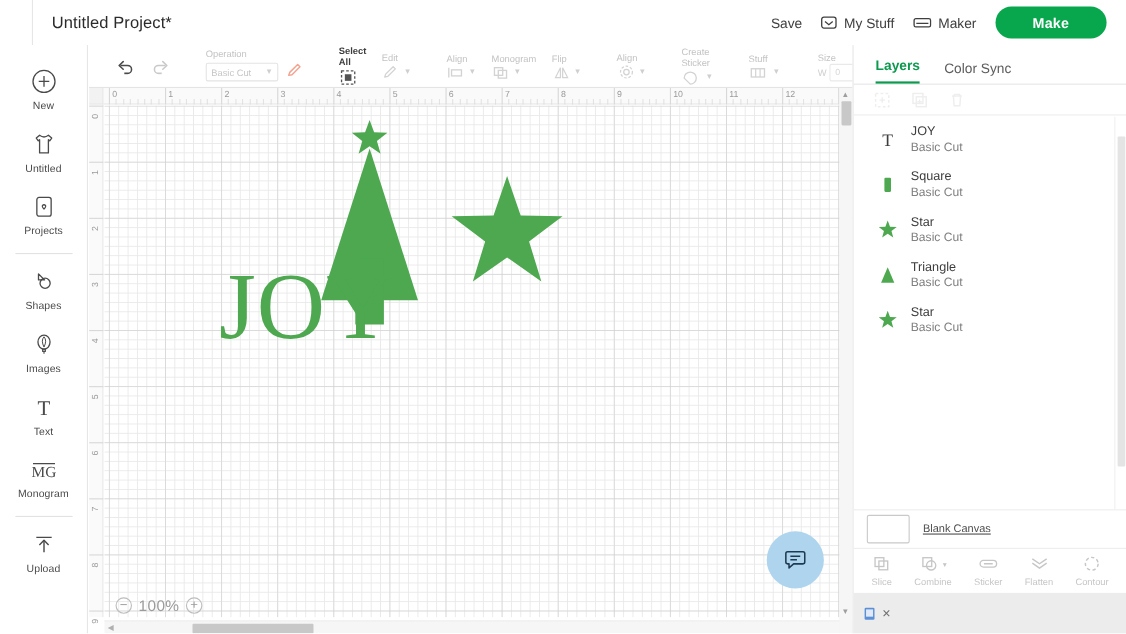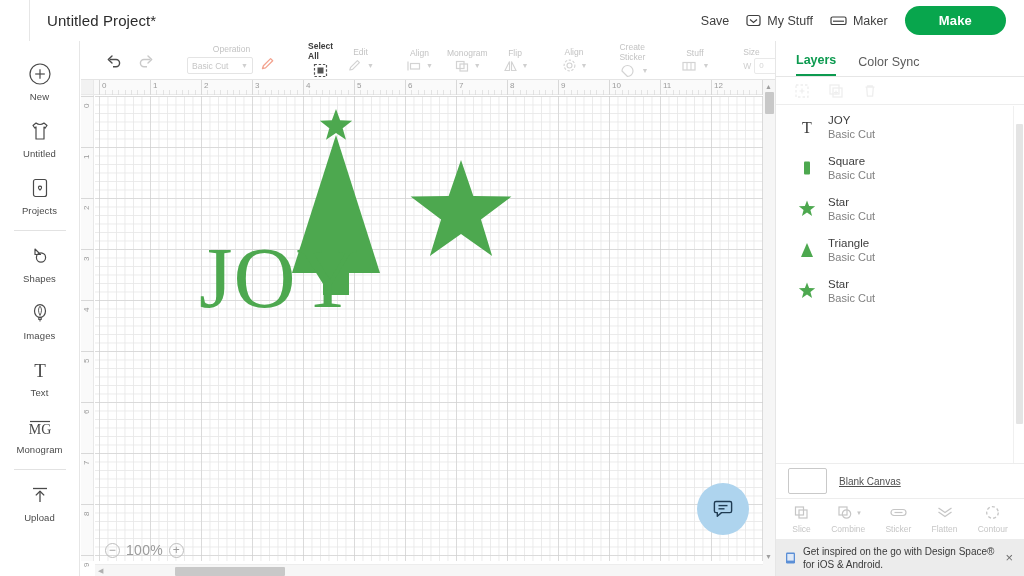--- a/index.html
+++ b/index.html
@@ -53,21 +53,21 @@
 
   
   .toolbar {
     position: absolute; left: 81px; top: 41px; width: 694px; height: 39px;
     background: #fff; border-bottom: 1px solid #e4e4e4;
     display: flex; align-items: center; padding-left: 8px;
   }
   .tgroup { display: flex; align-items: center; height: 39px; padding: 0 9px; }
   .tdiv { width: 1px; height: 24px; background: #e9e9e9; }
   .tcell {
-    display: flex; flex-direction: column; align-items: center;
+    display: flex; flex-direction: column; align-items: flex-start;
     justify-content: center; padding: 0 7px; cursor: pointer;
     position: relative; height: 39px;
   }
   .tcap { font-size: 8.5px; color: #c3c3c3; margin-bottom: 1px; line-height: 10px; }
   .tcap.active { color: #3c3c3c; font-weight: bold; }
   .ticon { display: flex; align-items: center; color: #d3d3d3; }
   .ticon.active { color: #545454; }
   .caret { font-size: 7px; color: #cfcfcf; margin-left: 3px; }
   .opsel {
     display: flex; align-items: center; justify-content: space-between;
@@ -878,17 +878,16 @@
       </div>
     </div>
 
     <div class="promo">
       <span class="icn">
         <svg width="13" height="14" viewBox="0 0 13 14">
             <rect x="2" y="1.5" width="9" height="11" rx="1.2" fill="#5B8FD6"></rect>
             <rect x="3.3" y="3" width="6.4" height="6.6" fill="#dfe9f7"></rect>
           </svg>
       </span>
-      <span class="promo-txt">Get inspired on the go with Design Space® for iOS &amp; Android.</span>
       <span class="promo-x">×</span>
     </div>
   </div>
 </div>
 
 </body></html>

